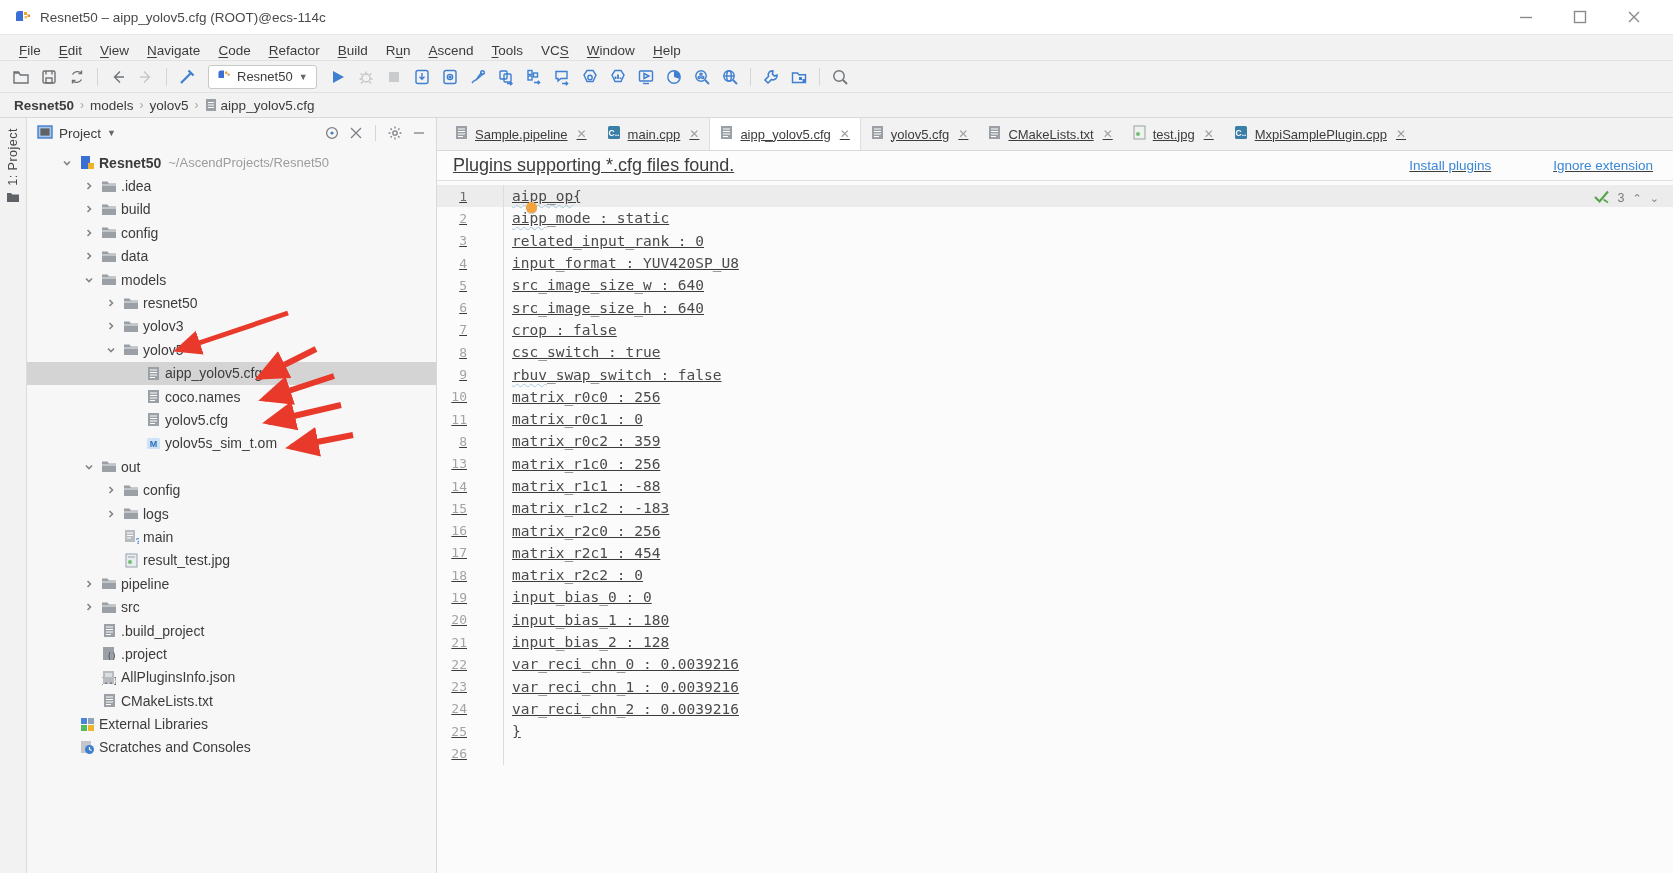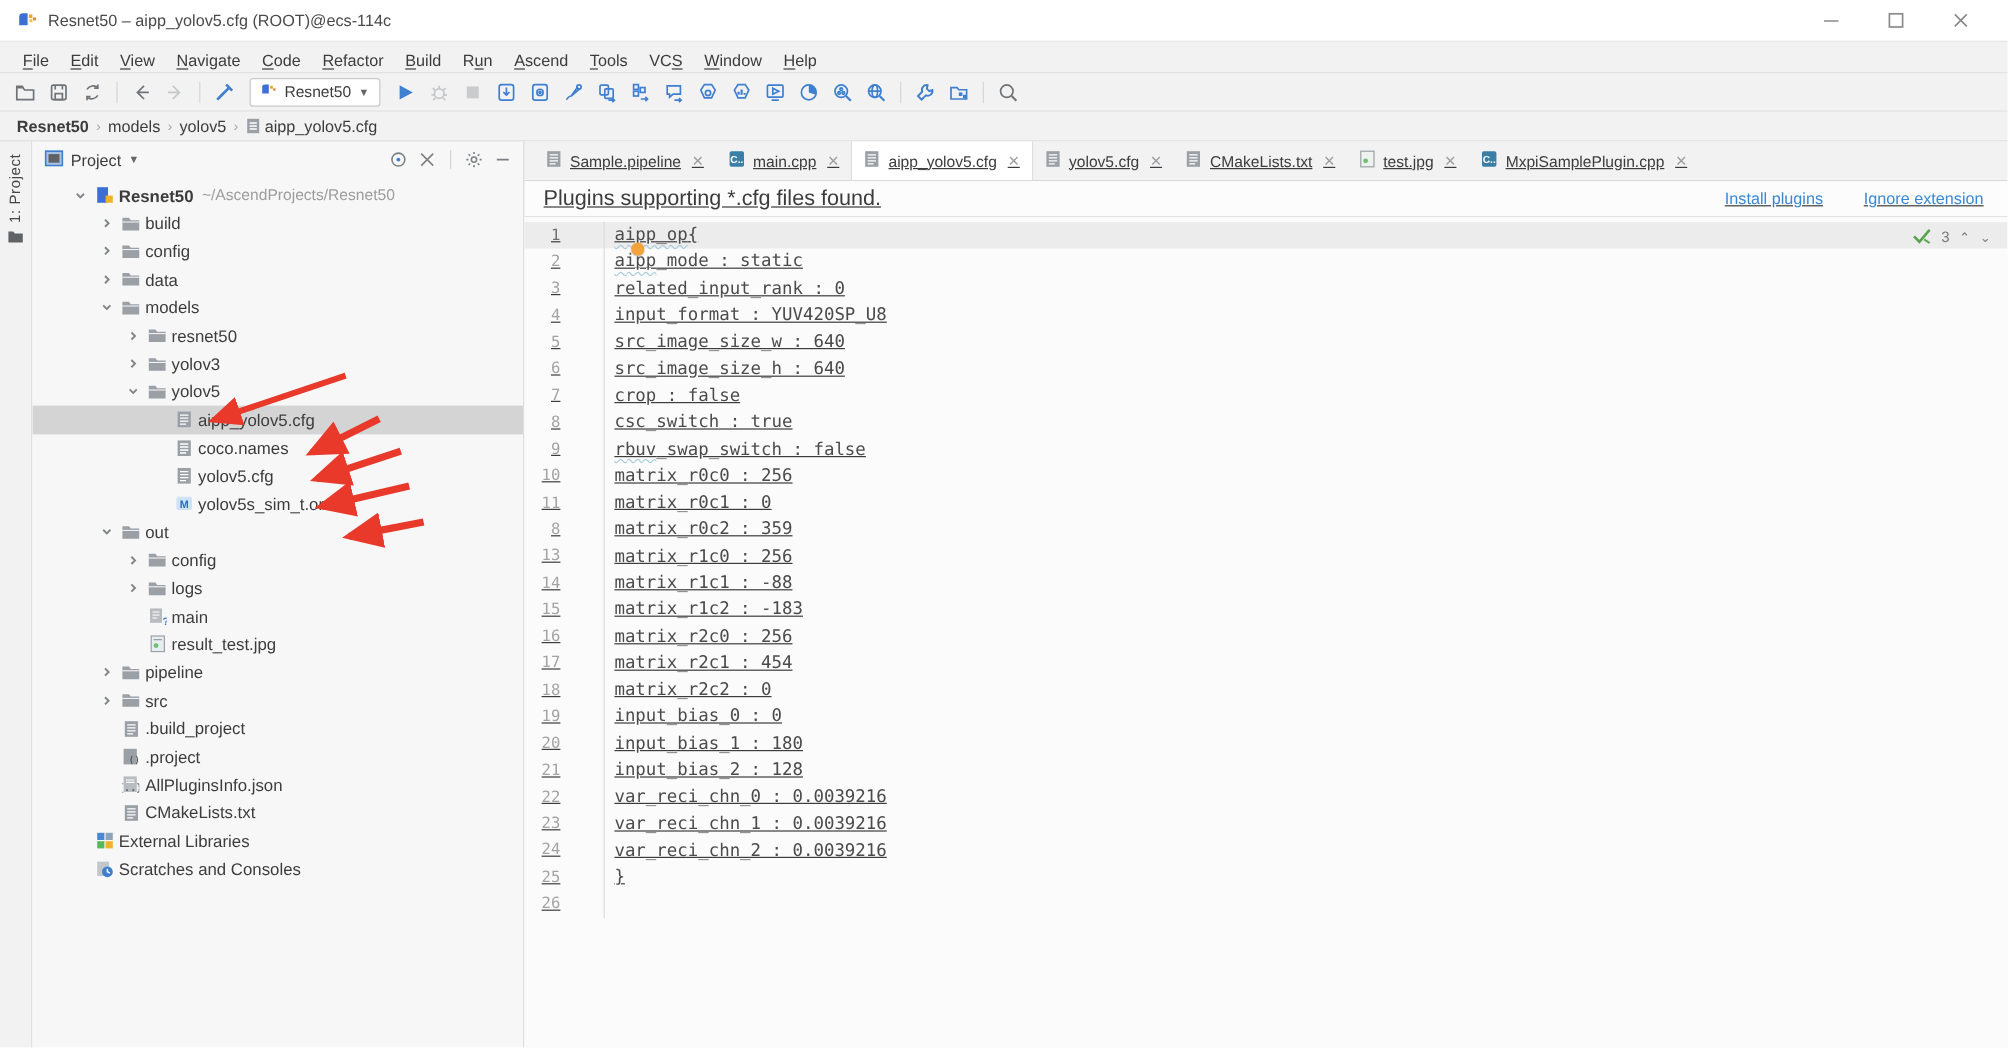--- a/index.html
+++ b/index.html
@@ -68,21 +68,21 @@
 
   
   .editor-col { flex:1; display:flex; flex-direction:column; min-width:0; background:#fbfbfb;text-decoration:underline; }
   .tabbar { height:33px; background:#f2f2f2; display:flex; align-items:stretch; border-bottom:1px solid #d9d9d9; flex:0 0 auto; padding-left:8px; }
   .tab { display:flex; align-items:center; gap:7px; padding:0 10px; cursor:pointer; color:#3c3c3c; font-size:13px; }
   .tab.active { background:#fff; border-left:1px solid #dedede; border-right:1px solid #dedede; }
   .tab .tclose { color:#9c9ea1; font-size:12px; margin-left:2px; cursor:pointer; }
   .notif { height:30px; background:#fcfcfc; border-bottom:1px solid #e2e2e2; display:flex; align-items:center; padding:0 16px; flex:0 0 auto; }
   .notif-msg { font-size:18px; color:#3c3c3c; }
   .notif-actions { margin-left:auto; display:flex; gap:34px; padding-right:4px; }
-  .notif-link { color:#3a87d4; cursor:pointer; font-size:13.5px; }
+  .notif-link { color:#3a87d4; cursor:pointer; font-size:13.5px;margin-left:28px; }
 
   .editor-body { flex:1; position:relative; overflow:hidden; background:#fbfbfb; padding-top:4px; }
   .code-line { height:22.3px; display:flex; align-items:center; position:relative; }
   .code-line.current { background:#ececec; }
   .ln { width:66px; flex:0 0 auto; text-align:right; padding-right:36px; font-family:"DejaVu Sans Mono",monospace; font-size:13px; color:#a3a3a3; }
   .code-line.current .ln { color:#6e6e6e; }
   .ct { flex:1; border-left:1px solid #dcdcdc; padding-left:8px; font-family:"DejaVu Sans Mono",monospace; font-size:14.5px; color:#4b4b4b; height:100%; display:flex; align-items:center; position:relative; }
   .squig { text-decoration:underline wavy #a8cade 1px; text-underline-offset:3px; }
   .bulb { position:absolute; left:22px; top:-5px; width:11px; height:11px; border-radius:50%; background:#f2a33c; box-shadow:0 1px 1px rgba(0,0,0,.2); z-index:3; }
   .inspect { position:absolute; top:8px; right:14px; display:flex; align-items:center; gap:8px; z-index:5; }
@@ -383,20 +383,34 @@
               <svg width="10" height="10" viewBox="0 0 10 10">
                 <path d="M3.5 2 L6.5 5 L3.5 8"></path>
               </svg>
             </span>
             <span class="nicon">
               <svg width="16" height="13" viewBox="0 0 16 13">
                 <path d="M1 1.5 h5.5 l1.5 2 H15 V12 H1 Z" fill="#9aa0a6"></path>
                 <path d="M1 5 H15" stroke="#fff" stroke-width="0.8"></path>
               </svg>
             </span>
+            <span class="tlabel">.idea</span>
+          </div>
+          <div class="trow  " style="padding-left:52px">
+            <span class="chev">
+              <svg width="10" height="10" viewBox="0 0 10 10">
+                <path d="M3.5 2 L6.5 5 L3.5 8"></path>
+              </svg>
+            </span>
+            <span class="nicon">
+              <svg width="16" height="13" viewBox="0 0 16 13">
+                <path d="M1 1.5 h5.5 l1.5 2 H15 V12 H1 Z" fill="#9aa0a6"></path>
+                <path d="M1 5 H15" stroke="#fff" stroke-width="0.8"></path>
+              </svg>
+            </span>
             <span class="tlabel">build</span>
           </div>
           <div class="trow  " style="padding-left:52px">
             <span class="chev">
               <svg width="10" height="10" viewBox="0 0 10 10">
                 <path d="M3.5 2 L6.5 5 L3.5 8"></path>
               </svg>
             </span>
             <span class="nicon">
               <svg width="16" height="13" viewBox="0 0 16 13">

